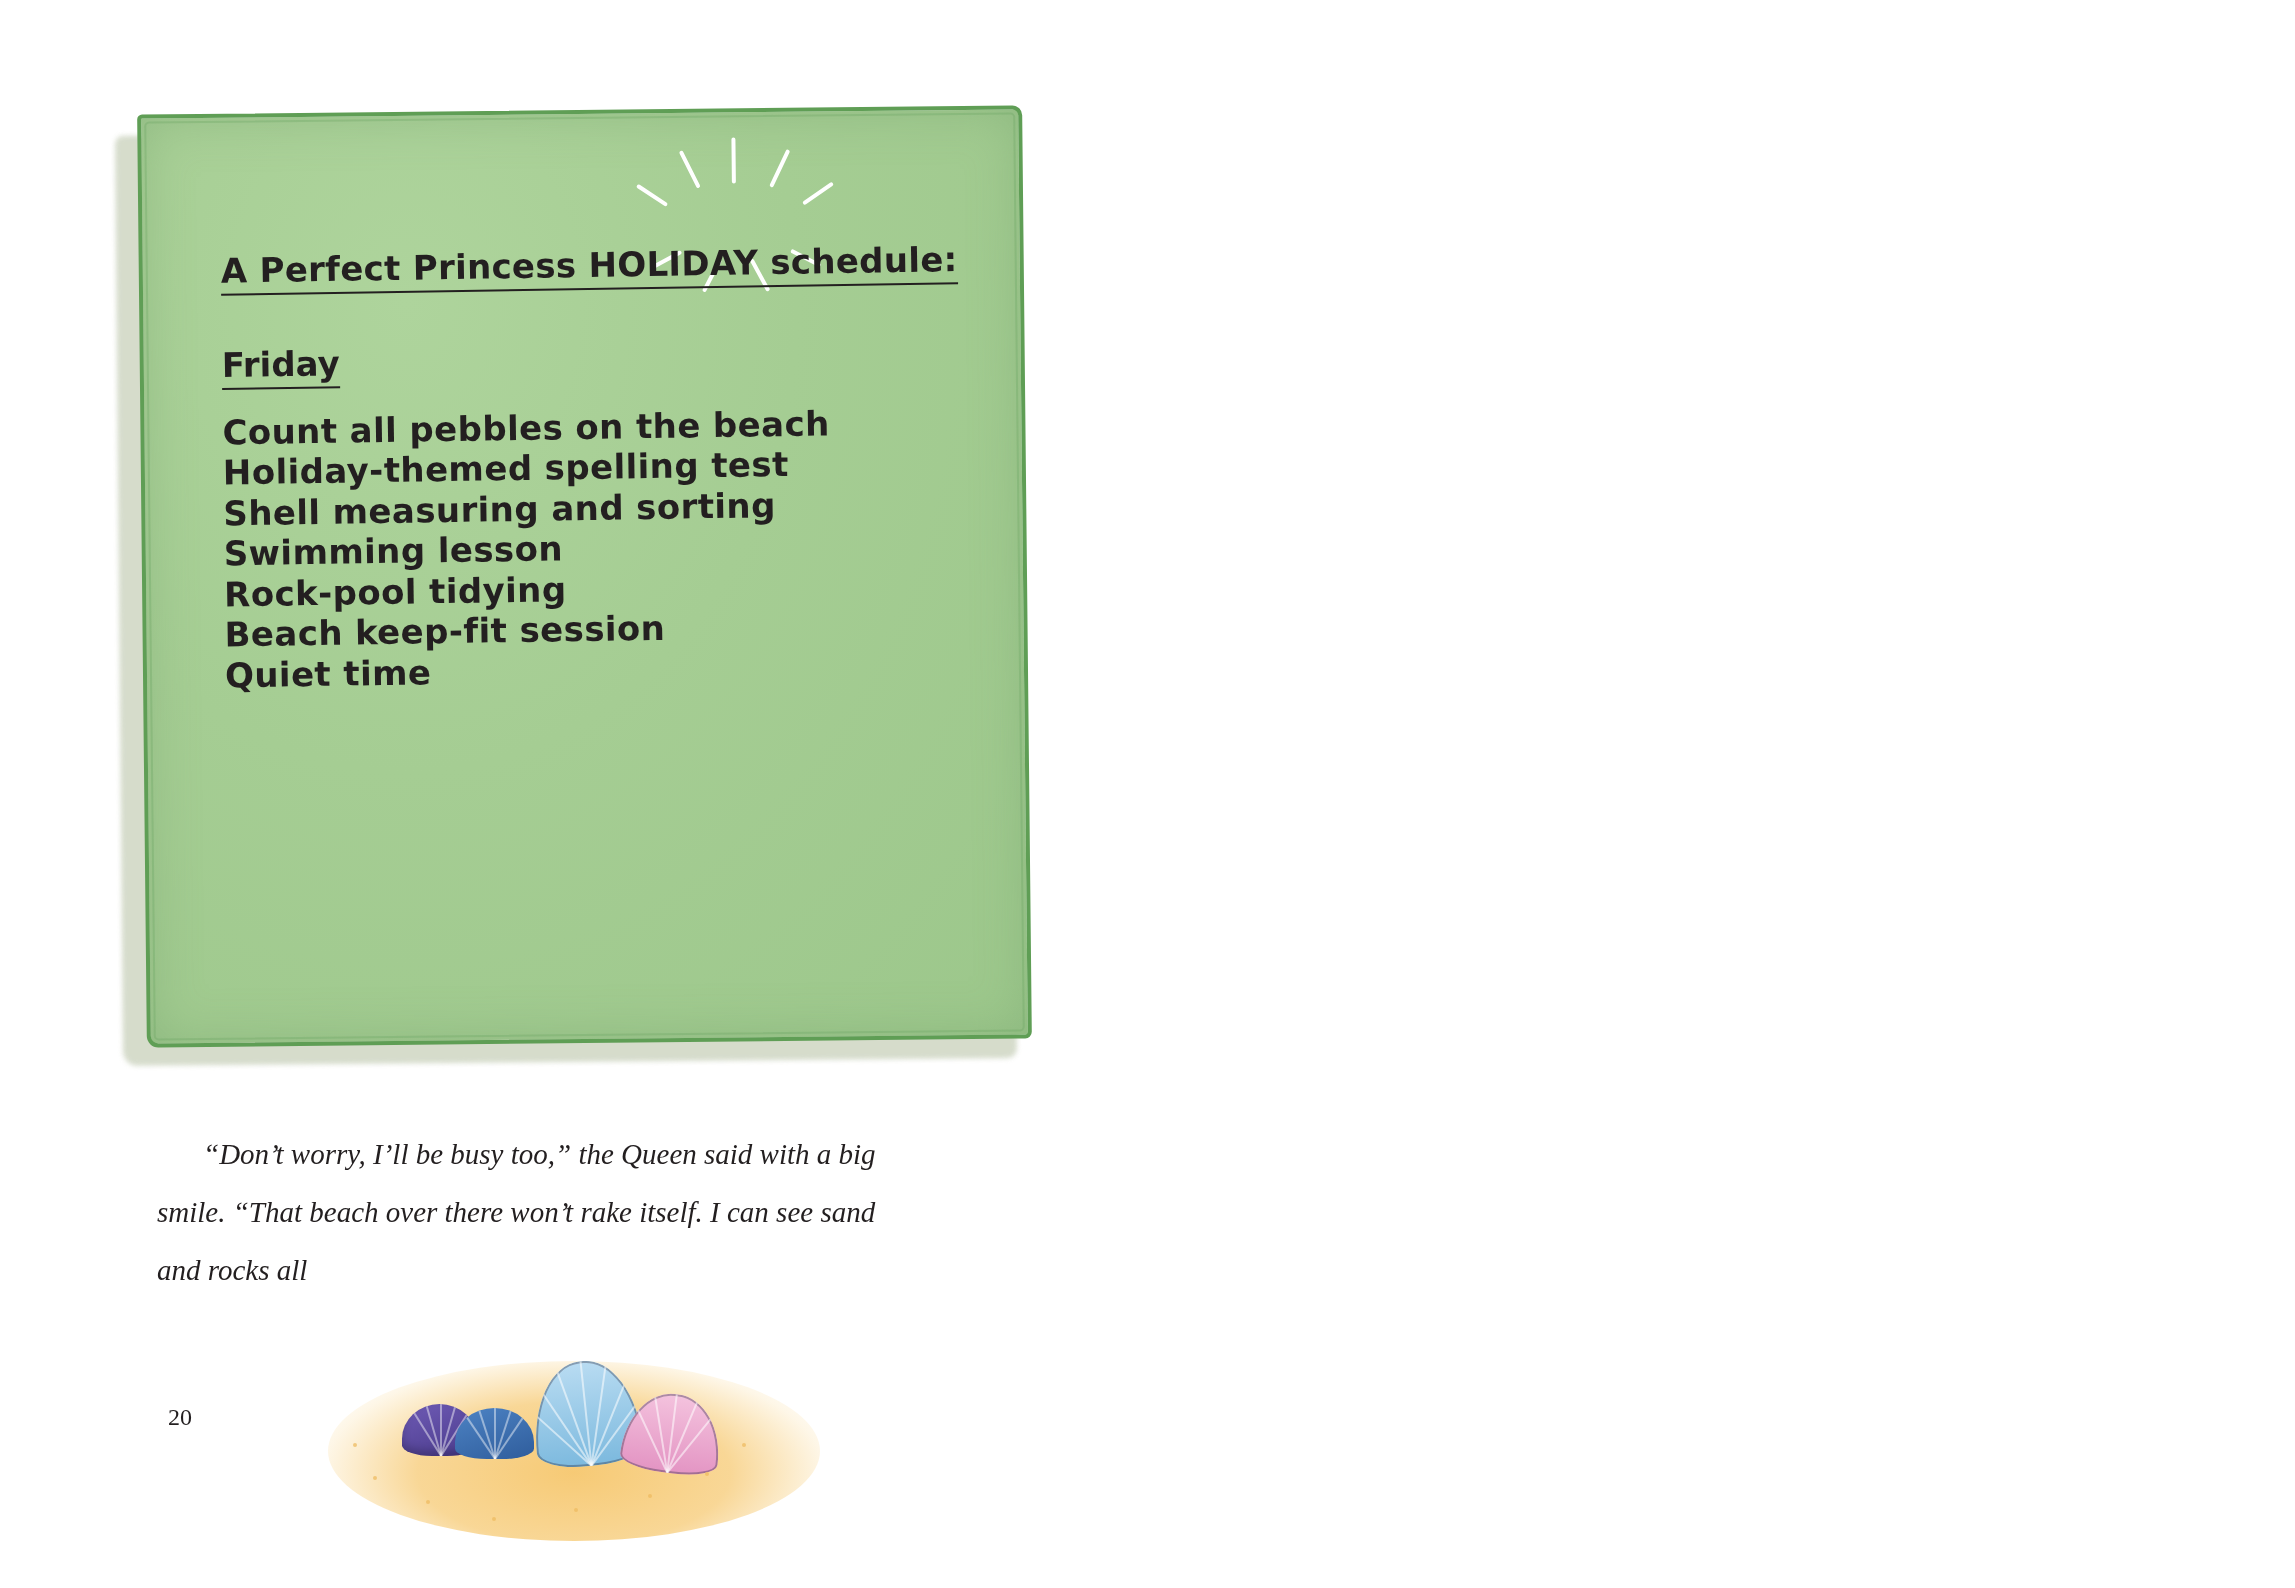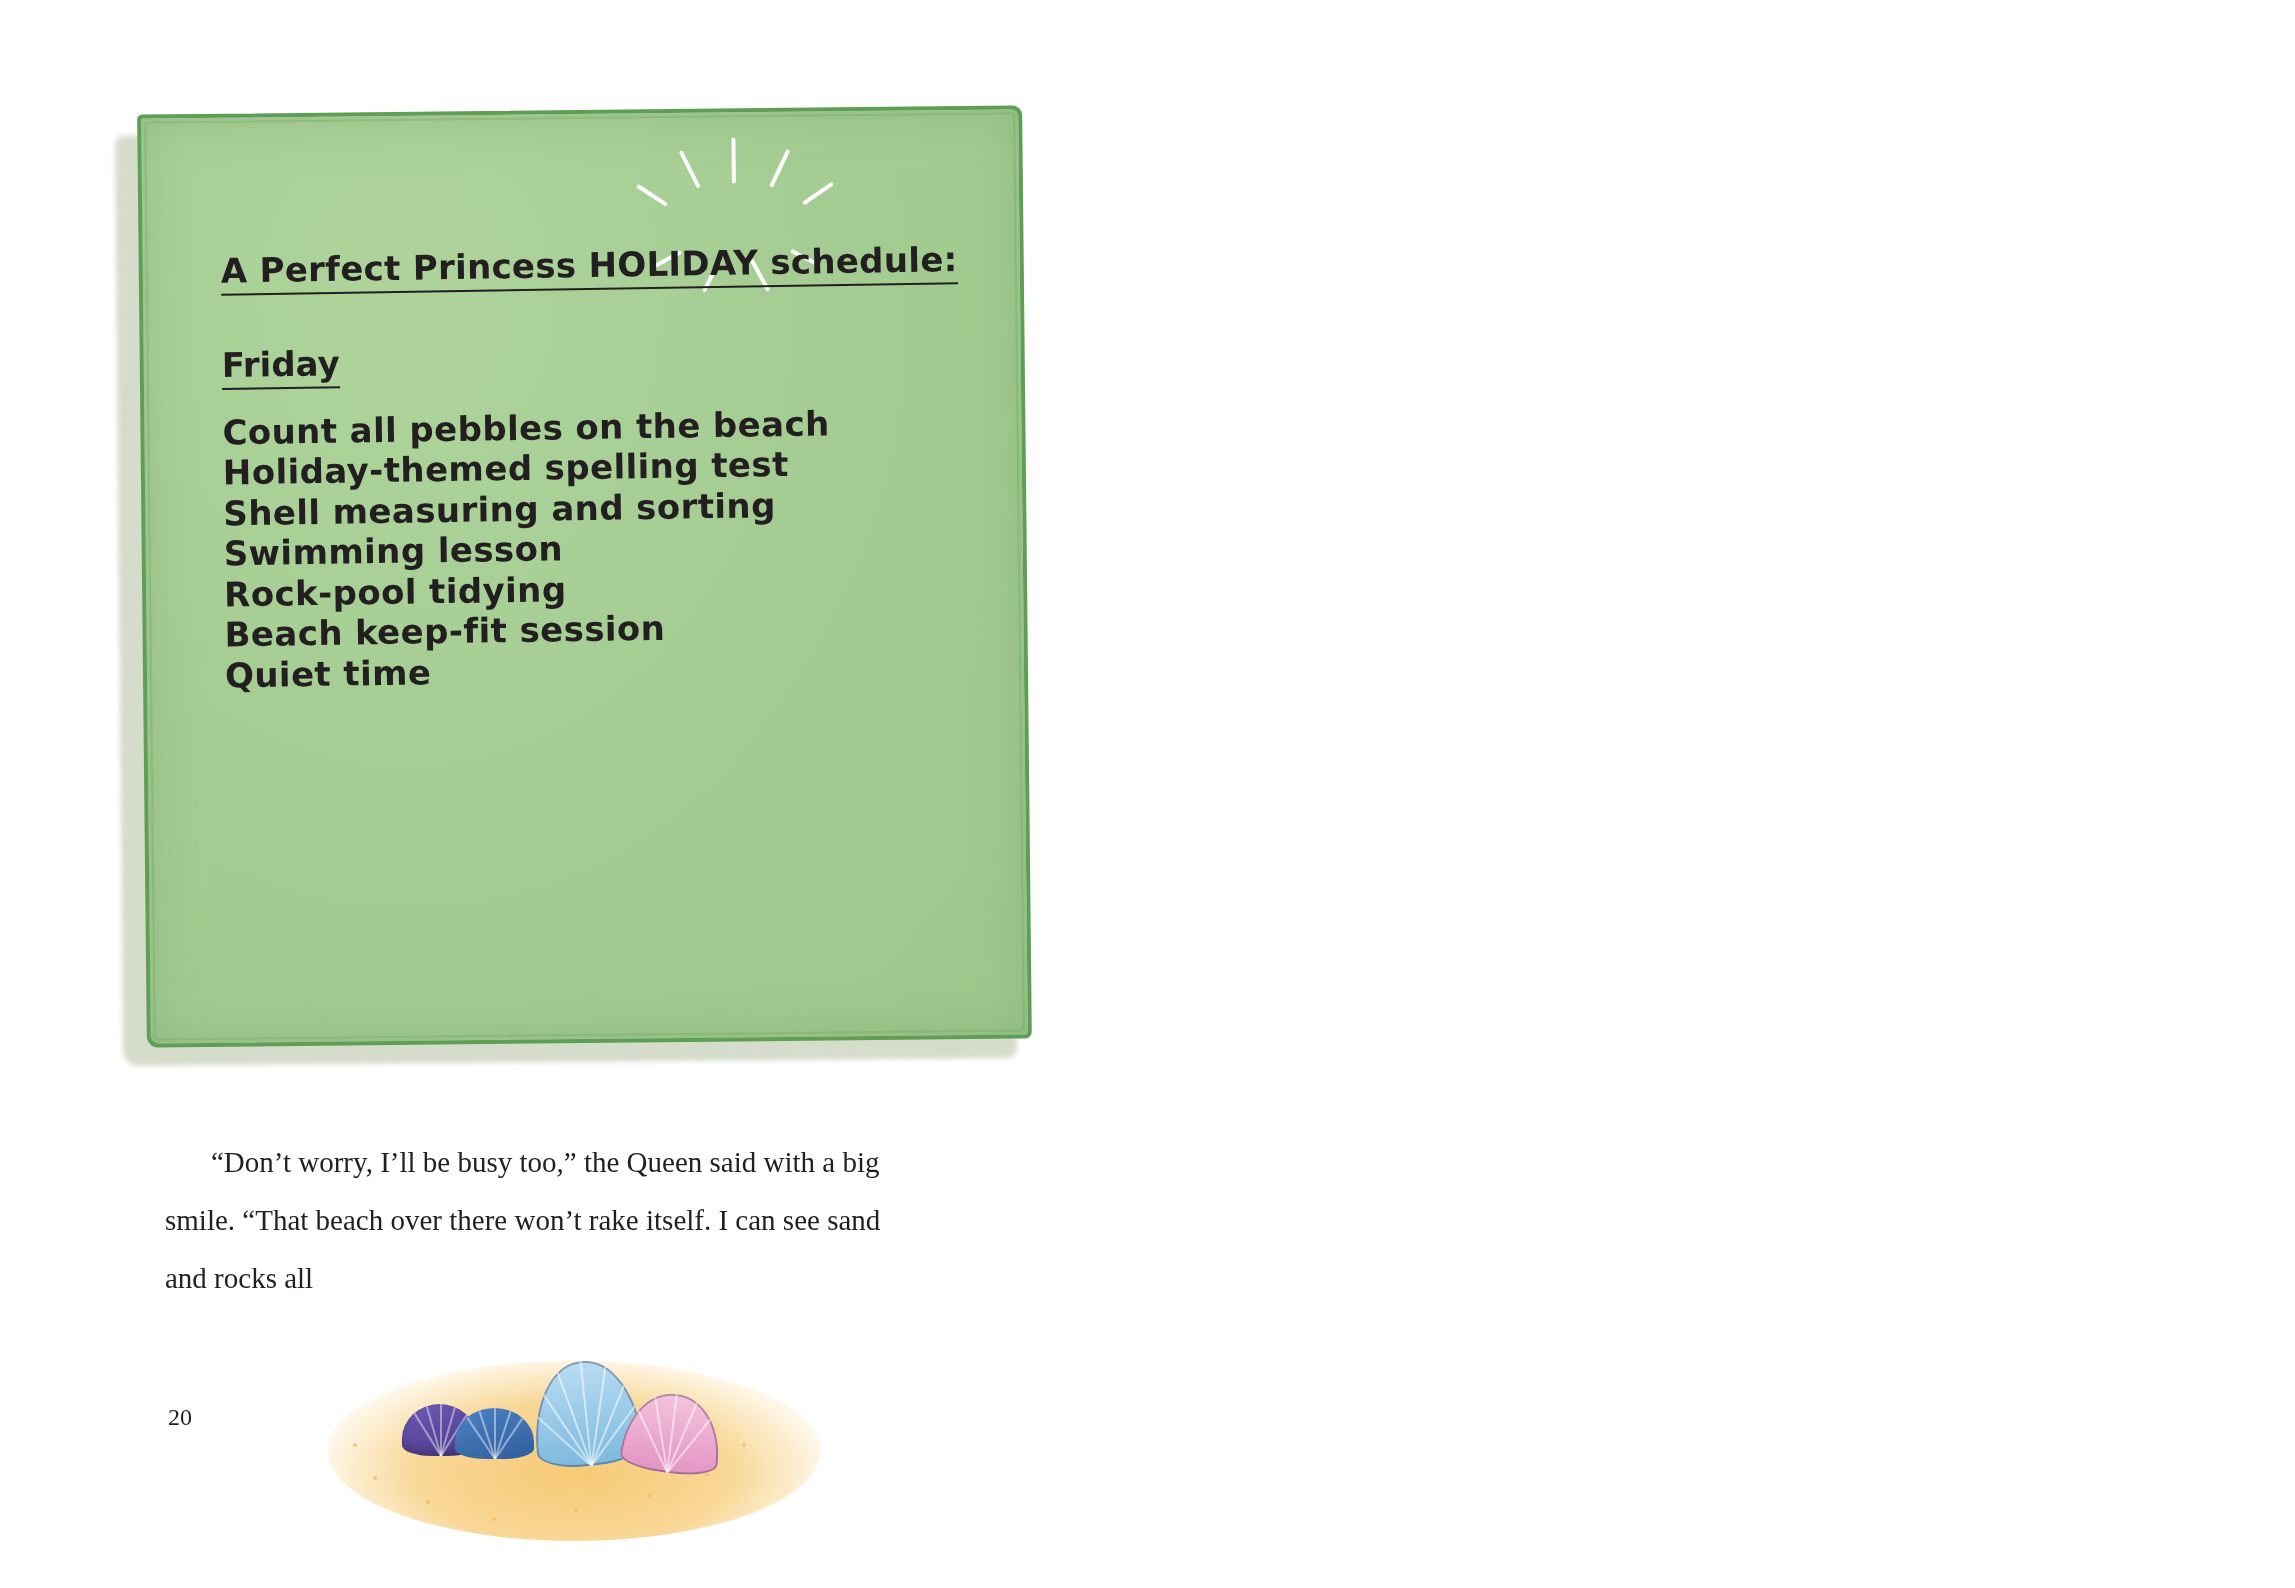--- a/index.html
+++ b/index.html
@@ -126,21 +126,21 @@
   }
 
   
   .col {
     position: absolute;
     font-family: "Liberation Serif", serif;
     font-size: 29px;
     line-height: 2.0;
     color: #231f20;
   }
-  .col p { margin: 16px; }
+  .col p { margin: 8px; font-style: italic; }
   .col p.indent { text-indent: 46px; }
 
   .left-col {
     left: 149px;
     top: 1117px;
     width: 754px;
   }
 
   
   .page-num {

